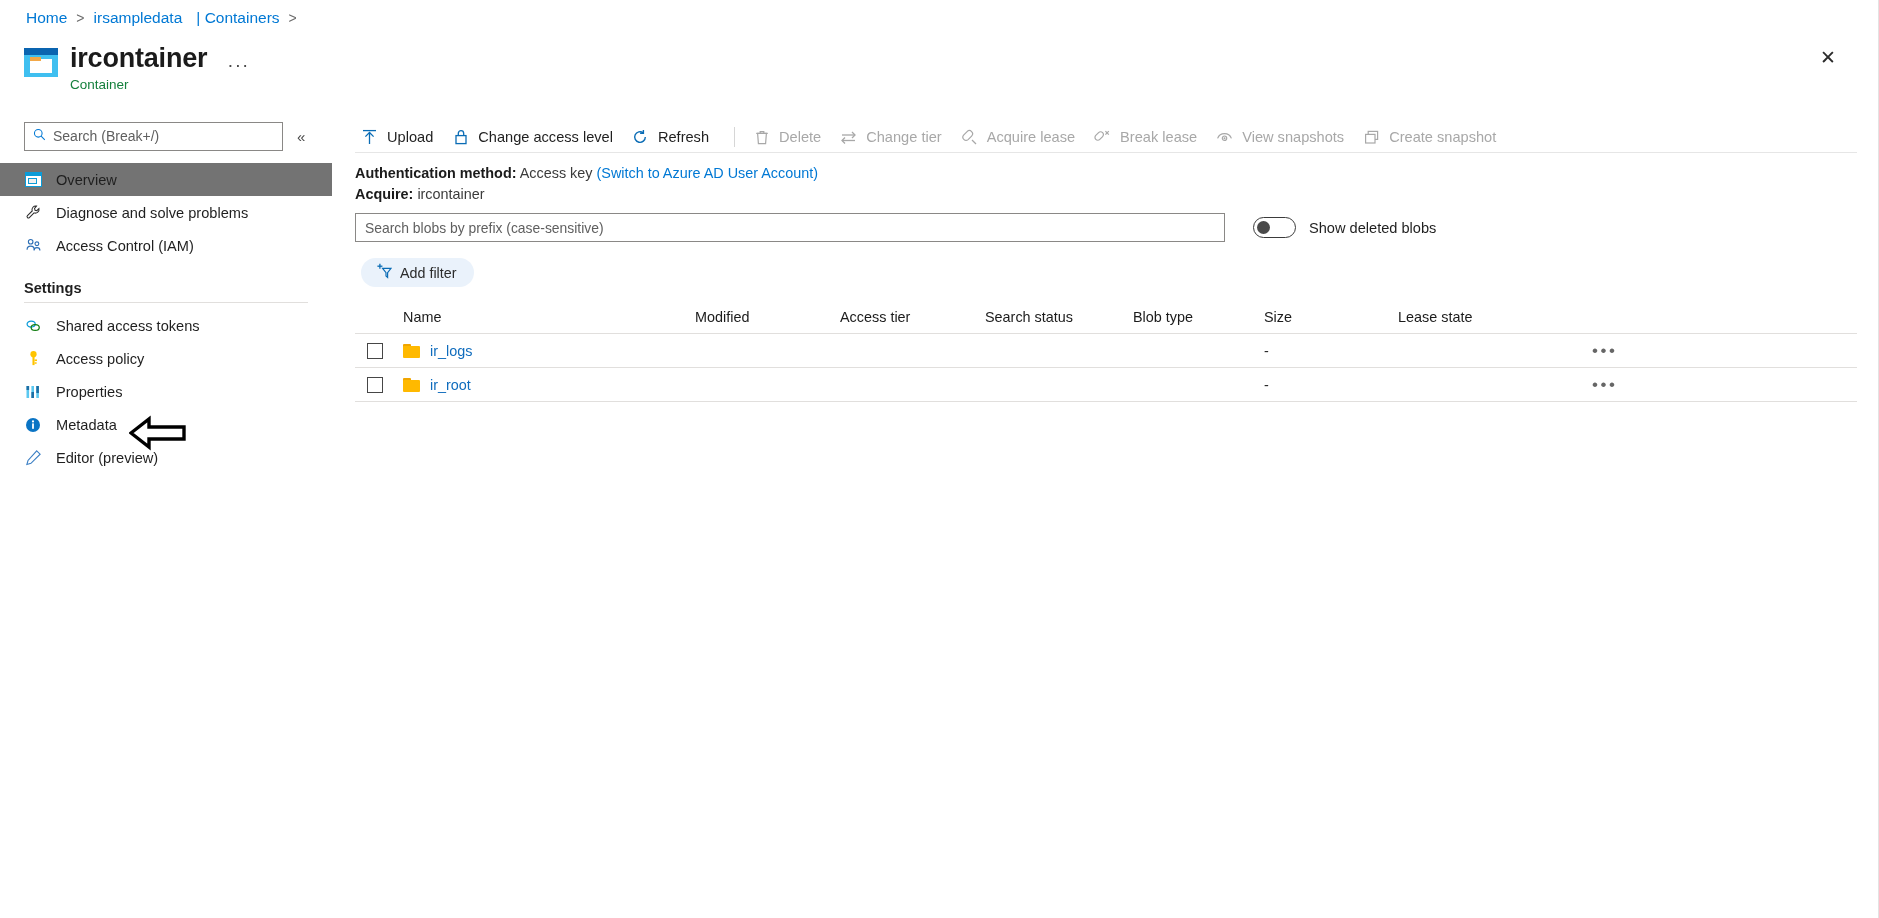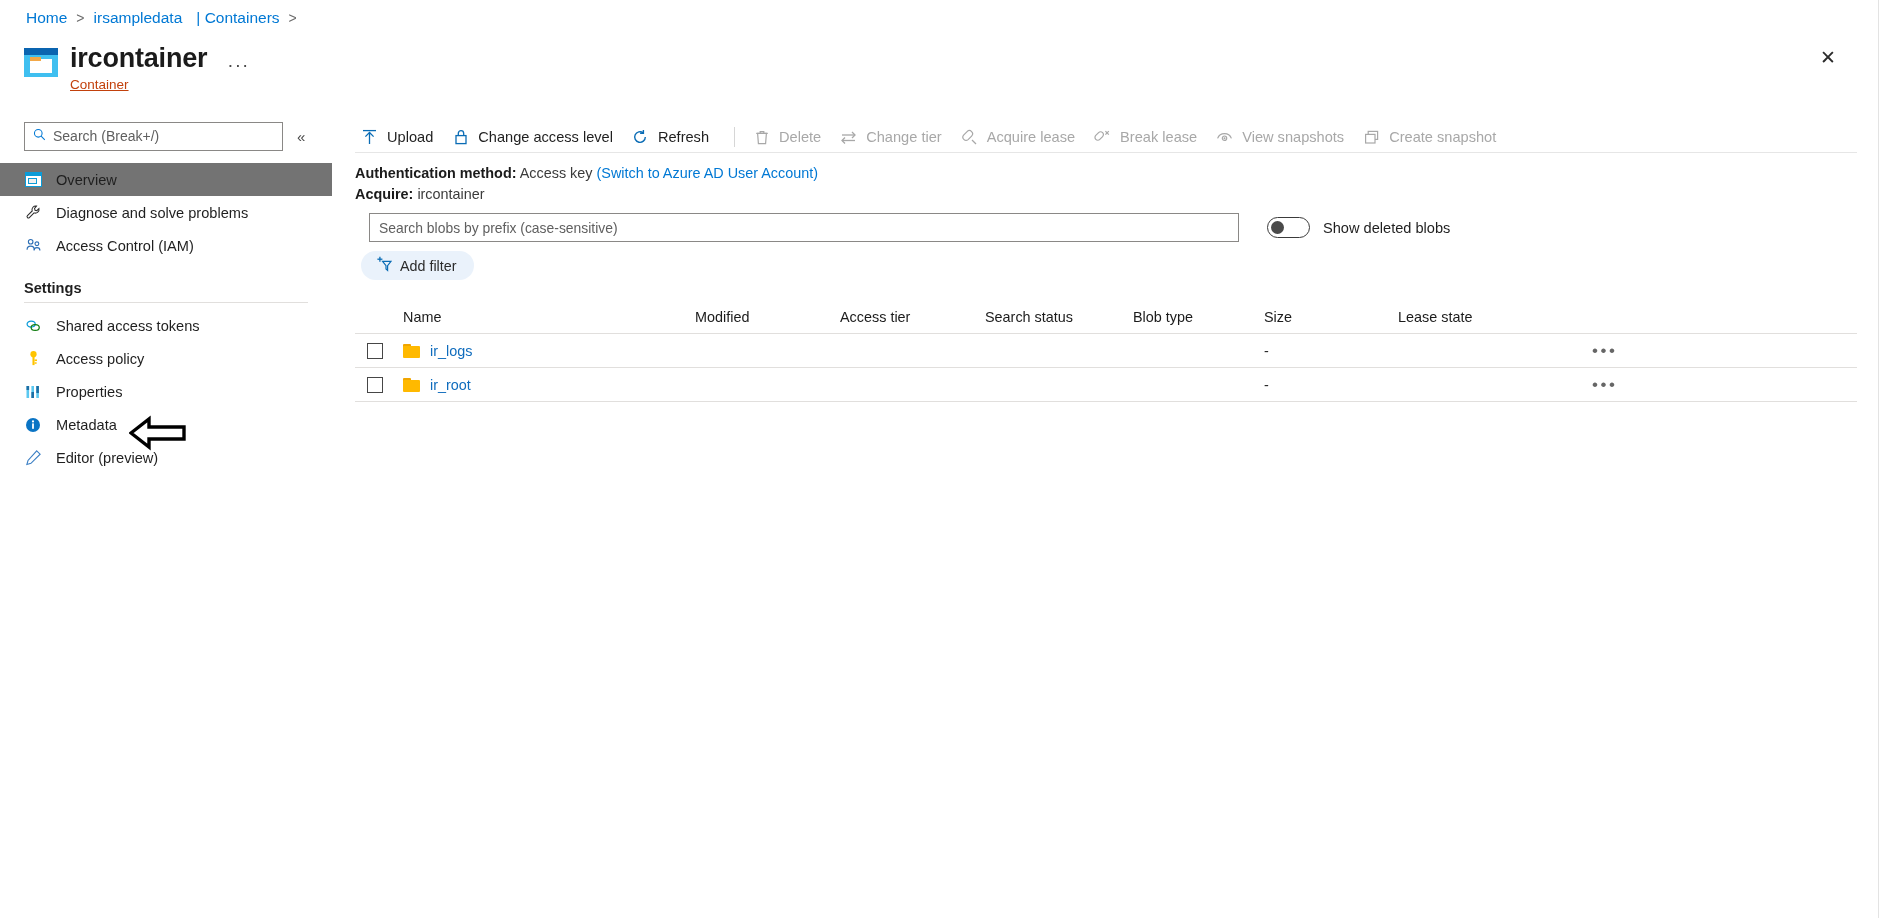--- a/index.html
+++ b/index.html
@@ -50,21 +50,21 @@
   }
   .cont-icon .tab {
     position: absolute; left: 6px; top: 9px;
     width: 11px; height: 4px; background: #f3a847;
   }
   .title-txt .main {
     font-size: 27px; font-weight: 600; color: #1b1b1b;
     line-height: 32px; letter-spacing: -0.2px;
   }
   .title-txt .sub {
-    font-size: 13.5px; color: #c2410c; margin-top: 3px; text-decoration: underline;
+    font-size: 13.5px; color: #15803d; margin-top: 3px;
   }
   .title-ellipsis {
     margin-left: 20px; margin-top: 18px;
     font-size: 19px; color: #4a4a4a; letter-spacing: 1px;
     cursor: pointer; line-height: 10px;
   }
 
   
   .close-btn {
     position: absolute; right: 37px; top: 43px;
@@ -150,21 +150,21 @@
 
   .auth-block {
     position: absolute; left: 0; top: 163px;
     font-size: 14.4px; line-height: 21px;
   }
   .auth-block b { font-weight: 700; color: #1b1b1b; text-align: center; }
   .auth-block .val { color: #3b3b3b; }
   .auth-link { color: #0078d4; cursor: pointer; }
 
   .filter-row {
-    position: absolute; left: 14px; top: 213px;
+    position: absolute; left: 0; top: 213px;
     display: flex; align-items: center;
   }
   .blob-search {
     width: 870px; height: 29px;
     border: 1px solid #8a8886; background: #fff;
     display: flex; align-items: center; padding: 0 9px;
   }
   .blob-search .ph { font-size: 13.9px; color: #5f5f5f; }
 
   .toggle-wrap {
@@ -175,21 +175,21 @@
     border: 1.4px solid #3b3b3b; background: #fff;
     display: flex; align-items: center; cursor: pointer;
     padding: 0 3px;
   }
   .toggle .knob {
     width: 13px; height: 13px; border-radius: 50%; background: #4a4a4a;
   }
   .toggle-label { font-size: 14.6px; color: #1f1f1f; }
 
   .addfilter {
-    position: absolute; left: 6px; top: 251px;
+    position: absolute; left: 6px; top: 258px;
     display: flex; align-items: center; gap: 8px;
     background: #eaf2fb; border-radius: 16px;
     height: 29px; padding: 0 18px 0 14px;
     color: #2b2b2b; font-size: 14.3px; cursor: pointer;
   }
 
   
   .tbl { position: absolute; left: 0; top: 300px; width: 1502px; }
   .tbl-head {
     display: flex; align-items: center;

